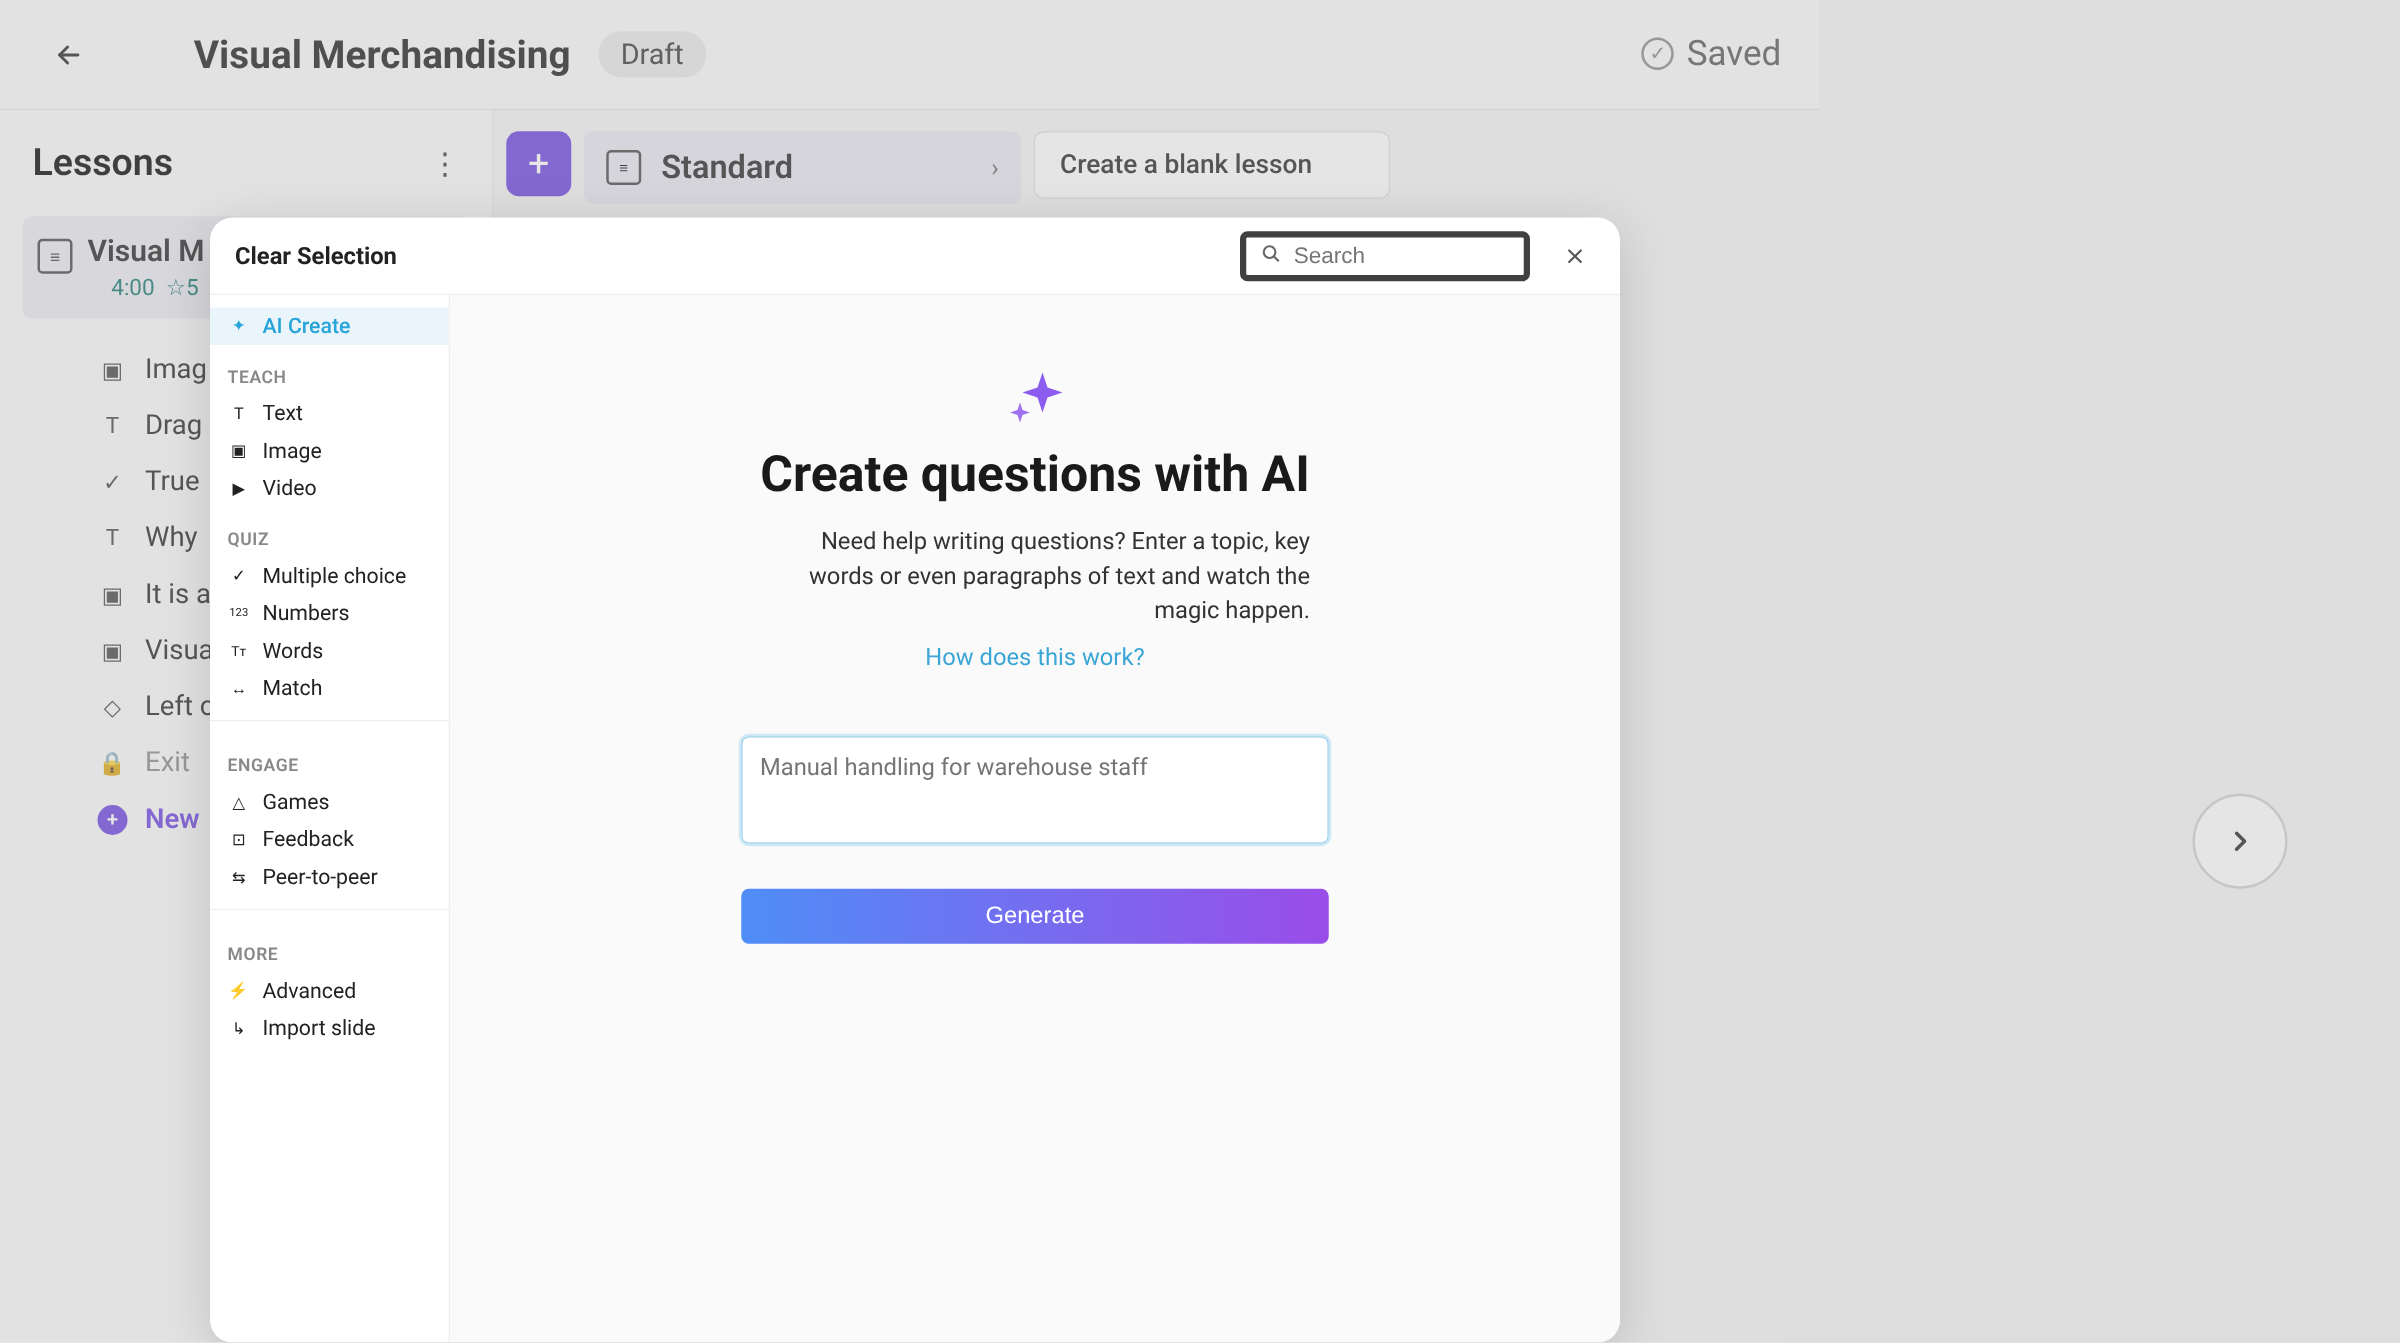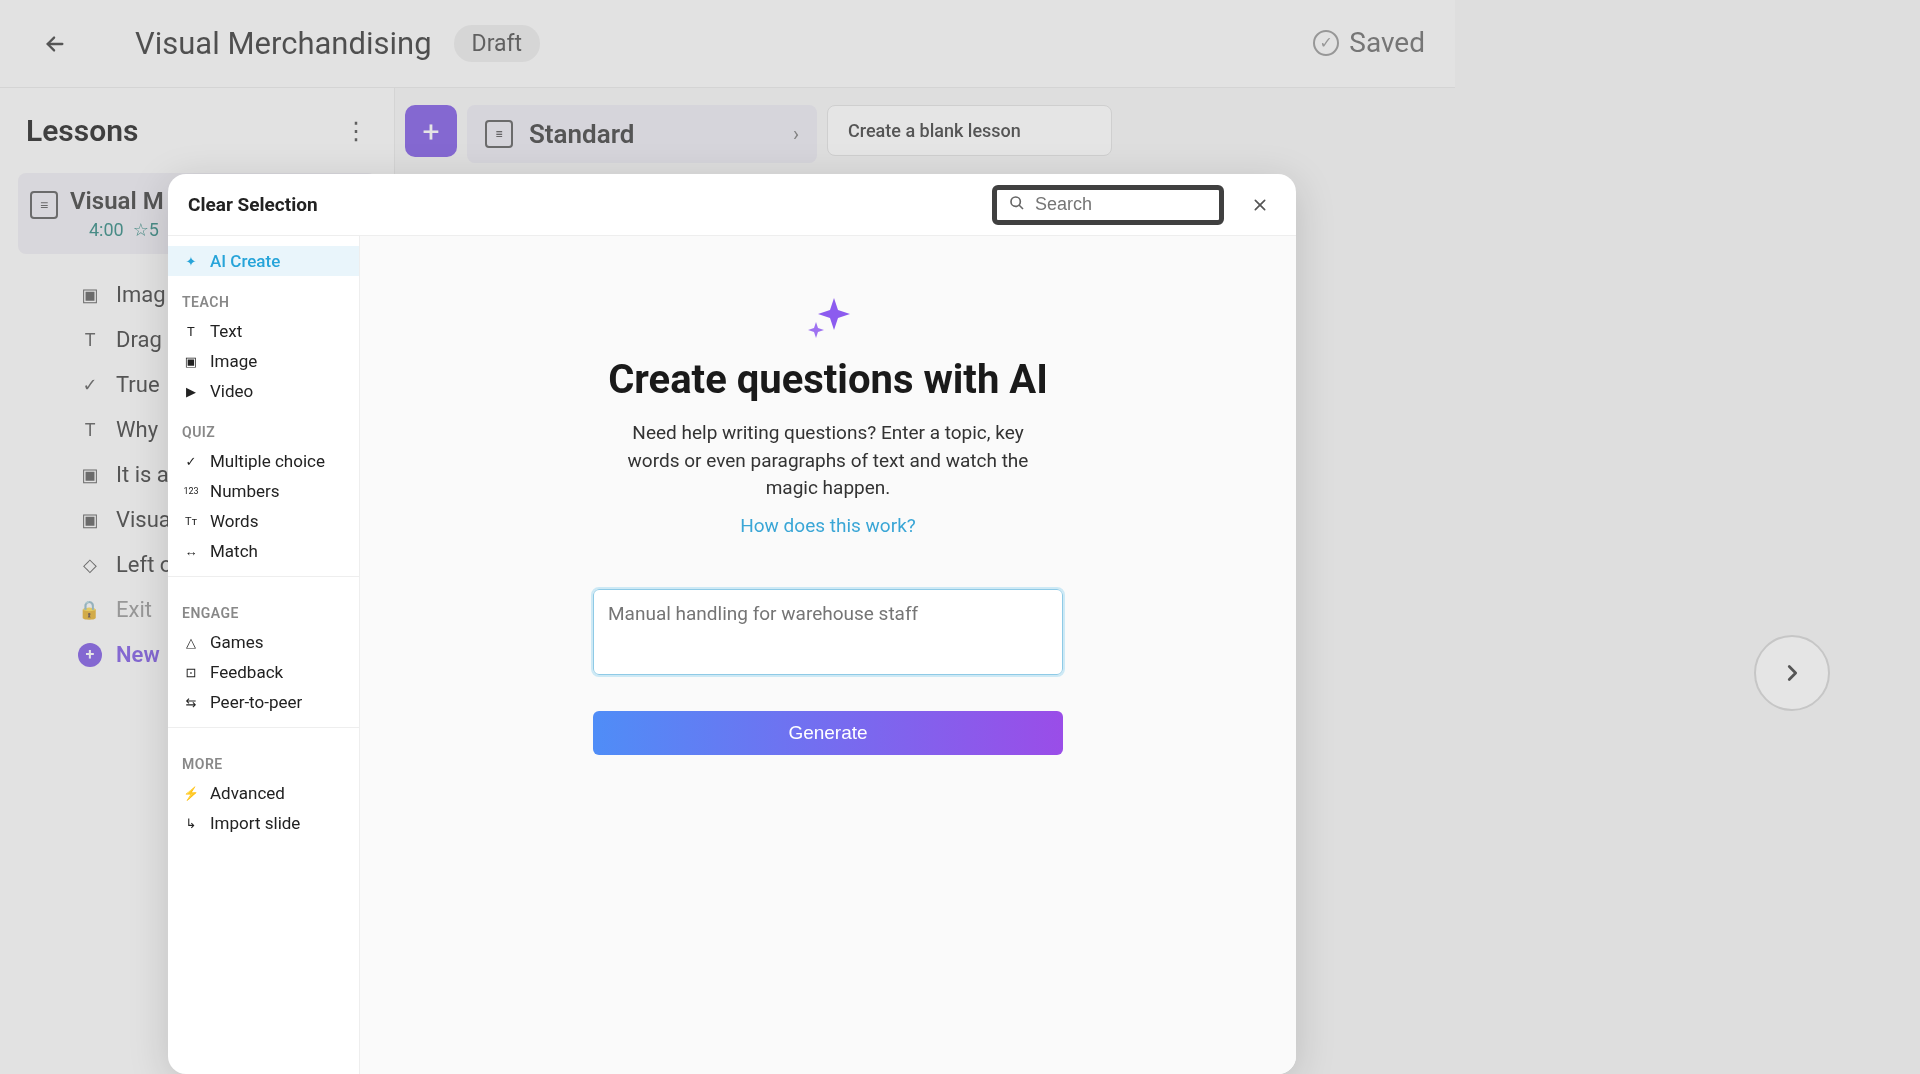--- a/index.html
+++ b/index.html
@@ -21,22 +21,22 @@
     display: flex; align-items: center;
     padding: 0 35px;
     background: #fbfbfb;
     border-bottom: 1px solid #e5e5e5;
   }
   .bg-back {
     width: 40px; height: 40px; display:flex; align-items:center; justify-content:center;
     font-size: 28px; color:#222;
   }
   .bg-title {
-    margin-left: 60px;
-    font-size: 31px; font-weight: 400; color:#1a1a1a;
+    margin-left: 80px;
+    font-size: 31px; font-weight: 700; color:#1a1a1a;
   }
   .bg-draft {
     margin-left: 22px;
     background:#e9e9e9; border-radius: 18px;
     padding: 5px 18px; font-size: 23px; color:#333;
   }
   .bg-saved {
     position:absolute; right:30px; top:26px;
     display:flex; align-items:center; gap:10px;
     font-size: 28px; color:#555;
@@ -99,21 +99,21 @@
     padding:14px 18px; display:flex; align-items:center; gap:16px;
   }
   .bg-dropdown .icn2 {
     width:28px; height:28px; border:2px solid #444; border-radius:4px;
     display:flex; align-items:center; justify-content:center; font-size:12px;
   }
   .bg-dropdown .lbl { font-size:26px; font-weight:600; color:#222; flex:1; }
   .bg-dropdown .chev { font-size:20px; color:#666; }
   .bg-blank {
     width:285px; background:#fff; border:1px solid #ddd; border-radius:8px;
-    padding:14px 20px; font-size:18px; font-weight:500; color:#222;
+    padding:14px 20px; font-size:21px; font-weight:500; color:#222;
   }
 
   .bg-right-arrow {
     position:absolute; right:90px; top:635px;
     width:76px; height:76px; border:2px solid #d0d0d0; border-radius:50%;
     background:#fff;
     display:flex; align-items:center; justify-content:center; font-size:30px; color:#222;
   }
 
   
@@ -178,21 +178,21 @@
     padding-top:58px;
   }
   .sparkle {
     width:56px; height:48px; position:relative;
   }
   .sparkle svg { width:100%; height:100%; }
   .main h1 {
     margin-top:14px; font-size:40px; font-weight:700; color:#1a1a1a;
   }
   .main .sub {
-    margin-top:16px; font-size:19px; color:#333; text-align:center;
+    margin-top:16px; font-size:19px; color:#333; text-align:right;
     max-width:440px; line-height:1.45;
   }
   .main .link {
     margin-top:12px; font-size:19px; color:#3aa6d6; cursor:pointer;
   }
   .main .ta-wrap {
     margin-top:52px; width:470px;
   }
   .main textarea {
     width:100%; height:86px; border:1px solid #8fcae6; border-radius:6px;

